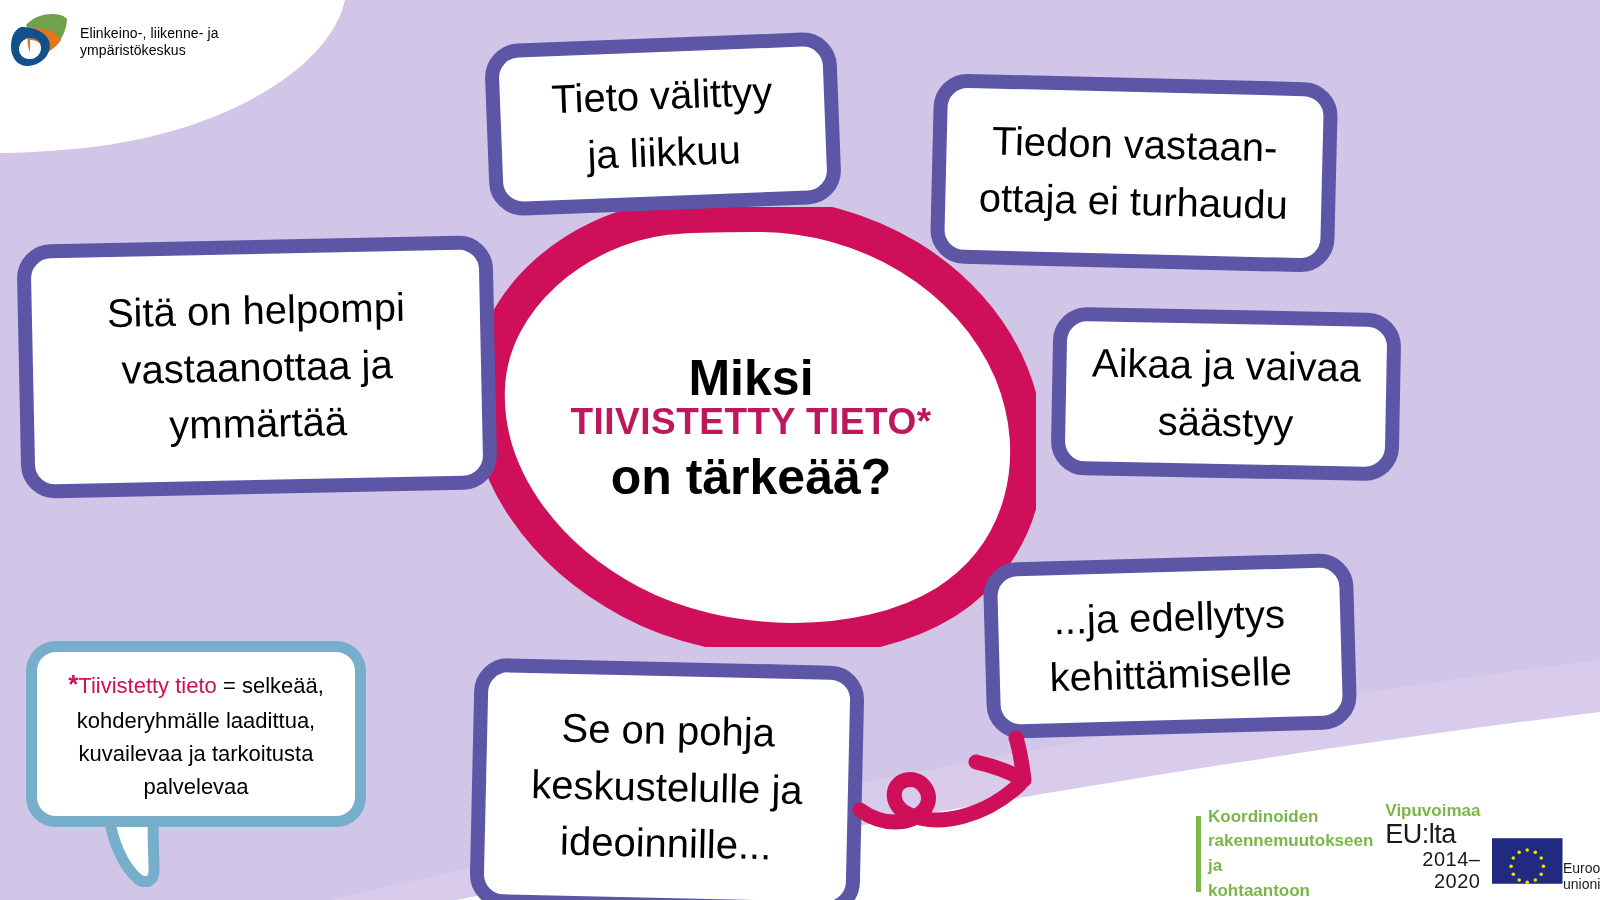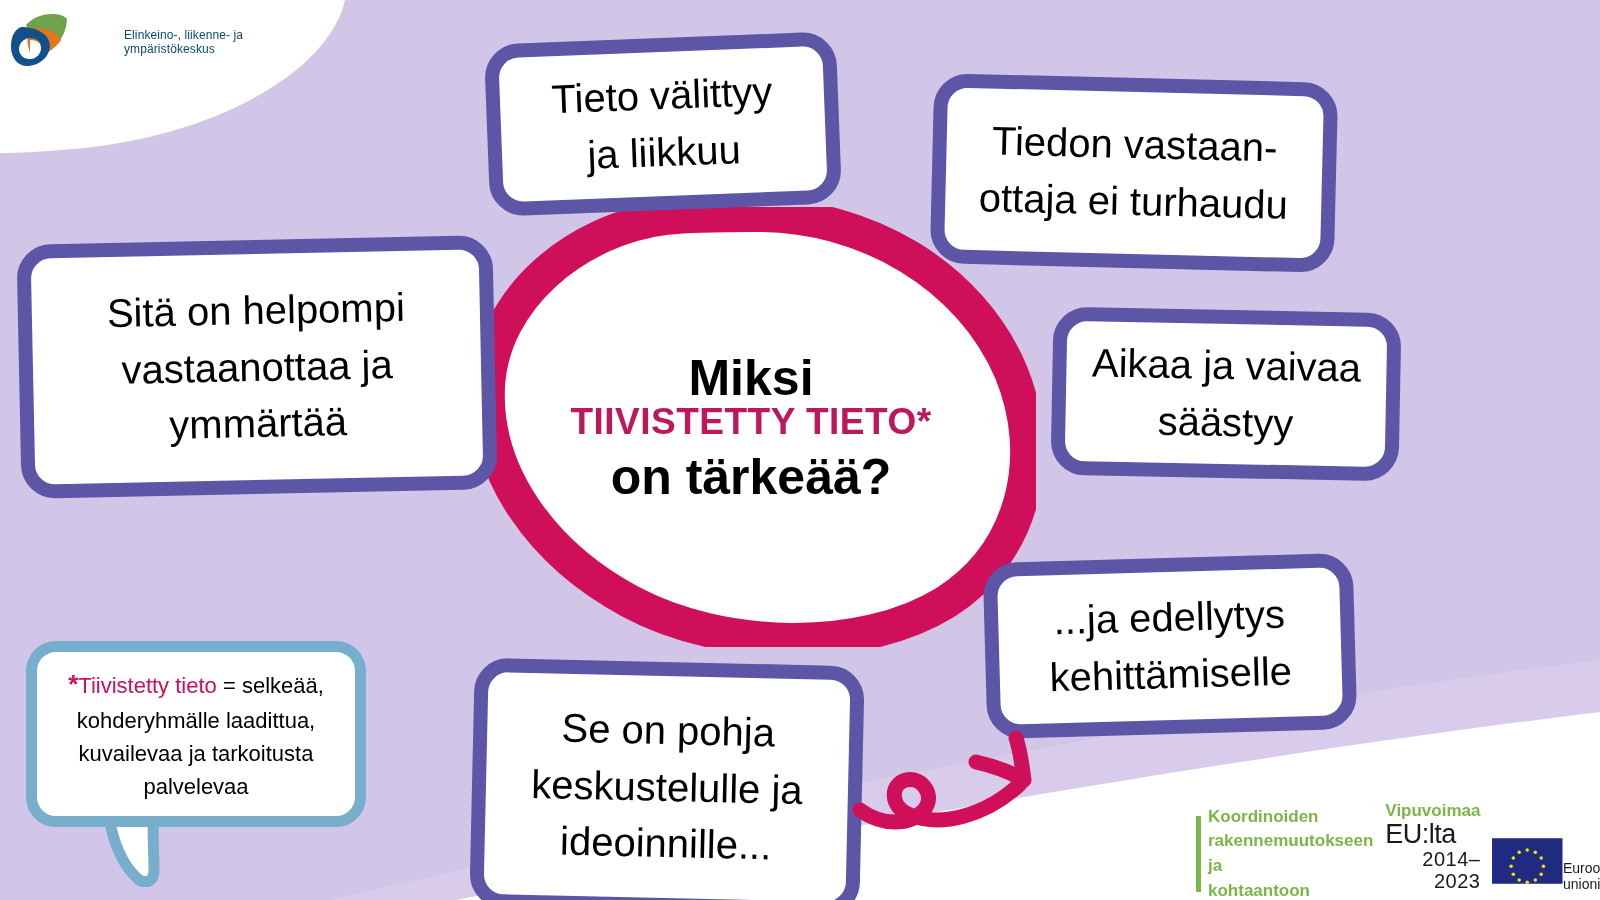--- a/index.html
+++ b/index.html
@@ -31,26 +31,25 @@
     left: 8px;
     top: 6px;
     width: 300px;
     height: 72px;
     display: flex;
     align-items: center;
     gap: 10px;
   }
   #ely-logo .mark { width: 62px; height: 66px; flex: 0 0 auto; }
   #ely-logo .wordmark {
-    color: #0c4a6e;
-    font-size: 12px;
+    color: #000000;
+    font-size: 14px;
     line-height: 1.18;
     letter-spacing: .1px;
     white-space: pre-line;
-    margin-left: 44px;
   }
 
   
   #center-ellipse {
     position: absolute;
     left: 466px;
     top: 207px;
     width: 570px;
     height: 440px;
   }
@@ -247,21 +246,21 @@
   <div id="footer-logos">
     <div id="koordinoiden-logo">
       <div class="bar"></div>
       <div class="lines">Koordinoiden
 rakennemuutokseen ja
 kohtaantoon</div>
     </div>
     <div id="vipuvoimaa-logo">
       <div class="vv-top">Vipuvoimaa</div>
       <div class="vv-mid">EU:lta</div>
-      <div class="vv-bot">2014–2023</div>
+      <div class="vv-bot">2014–2020</div>
     </div>
     <div id="eu-logo">
       <svg id="eu-flag" viewBox="0 0 96 62">
         <rect width="96" height="62" fill="#1f2a80"></rect>
         <g fill="#f5e400">
           <circle cx="48" cy="16" r="2.4"></circle>
             <circle cx="59" cy="19" r="2.4"></circle>
           <circle cx="67" cy="27" r="2.4"></circle>
             <circle cx="70" cy="38" r="2.4"></circle>
           <circle cx="67" cy="49" r="2.4"></circle>

